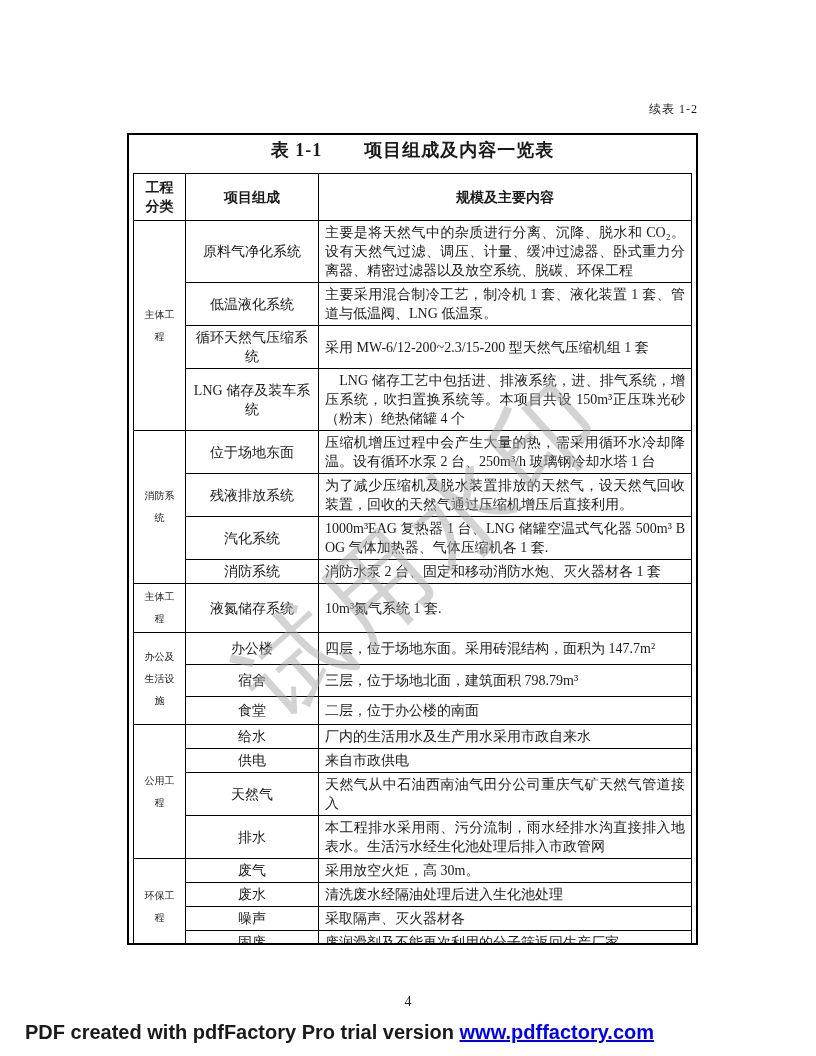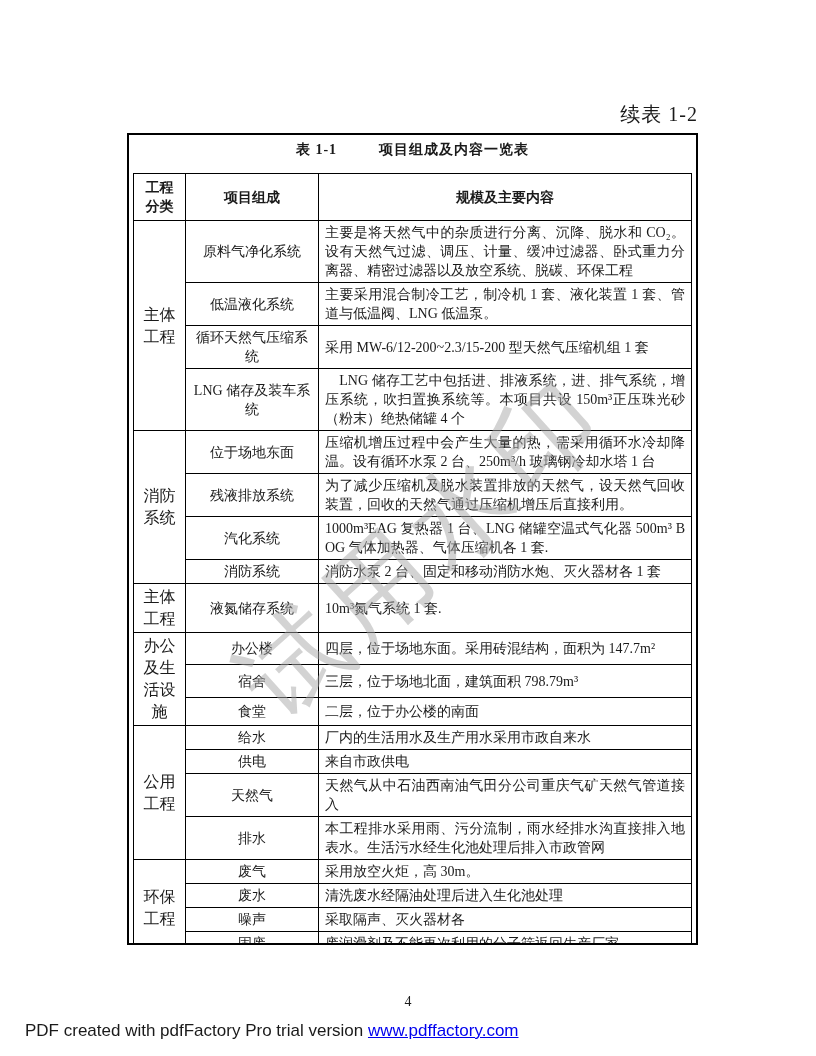--- a/index.html
+++ b/index.html
@@ -3,65 +3,66 @@
 <meta charset="utf-8">
 <style>
   html,body{margin:0;padding:0;}
   body{
     width:816px;height:1056px;position:relative;background:#ffffff;
     font-family:"Liberation Serif","DejaVu Serif",serif;
     color:#1a1a1a;
   }
   .cont-label{
     position:absolute;top:101px;left:127px;width:571px;
-    text-align:right;font-size:20px;letter-spacing:1px;
+    text-align:right;font-size:12px;letter-spacing:1px;
   }
   .content-box{
     position:absolute;left:127px;top:133px;width:571px;height:812px;
     border:2px solid #000;box-sizing:border-box;overflow:hidden;
   }
   .table-caption{
     height:30px;display:flex;align-items:center;justify-content:center;
-    font-size:14px;font-weight:600;letter-spacing:1px;
+    font-size:18px;font-weight:600;letter-spacing:1px;
   }
   .table-caption .cap-label{margin-right:42px;}
   table.main{
     border-collapse:collapse;margin:8px auto;width:558px;table-layout:fixed;
     font-size:14px;line-height:19px;
   }
   table.main td,table.main th{
     border:1px solid #000;padding:2px 6px;vertical-align:middle;
     word-break:break-all;
   }
   col.c1{width:52px;}
   col.c2{width:133px;}
   col.c3{width:373px;}
   th.hdr{font-weight:600;font-size:14px;text-align:center;height:42px;}
   td.cat{
-    text-align:center;font-size:16px;line-height:22px;padding:2px 4px;
+    text-align:center;font-size:10px;line-height:22px;padding:2px 4px;
   }
   td.sys{text-align:center;}
   td.cnt{text-align:justify;}
   tr.h38 td{height:36px;}
   tr.h30 td{height:27px;}
   tr.h26 td{height:23px;}
   .watermark{
     position:absolute;left:150px;top:480px;width:540px;height:130px;
     transform:rotate(-42deg);transform-origin:50% 50%;
     font-size:104px;letter-spacing:8px;color:#a9a9a9;opacity:0.5;
     font-weight:400;white-space:nowrap;pointer-events:none;text-align:center;
     font-family:"Liberation Serif","DejaVu Serif",serif;
   }
   .page-number{
     position:absolute;top:994px;left:0;width:816px;text-align:center;
     font-size:14px;
   }
   .pdf-footer{
-    position:absolute;top:1021px;left:25px;font-size:17px;
+    position:absolute;top:1021px;left:25px;font-size:20px;
     font-family:"Liberation Sans","DejaVu Sans",sans-serif;
+    font-weight:bold;
   }
   .pdf-footer a{color:#0000ee;text-decoration:underline;cursor:pointer;}
 </style>
 </head>
 <body>
 
 <div class="cont-label">续表 1-2</div>
 
 <div class="content-box">
 

